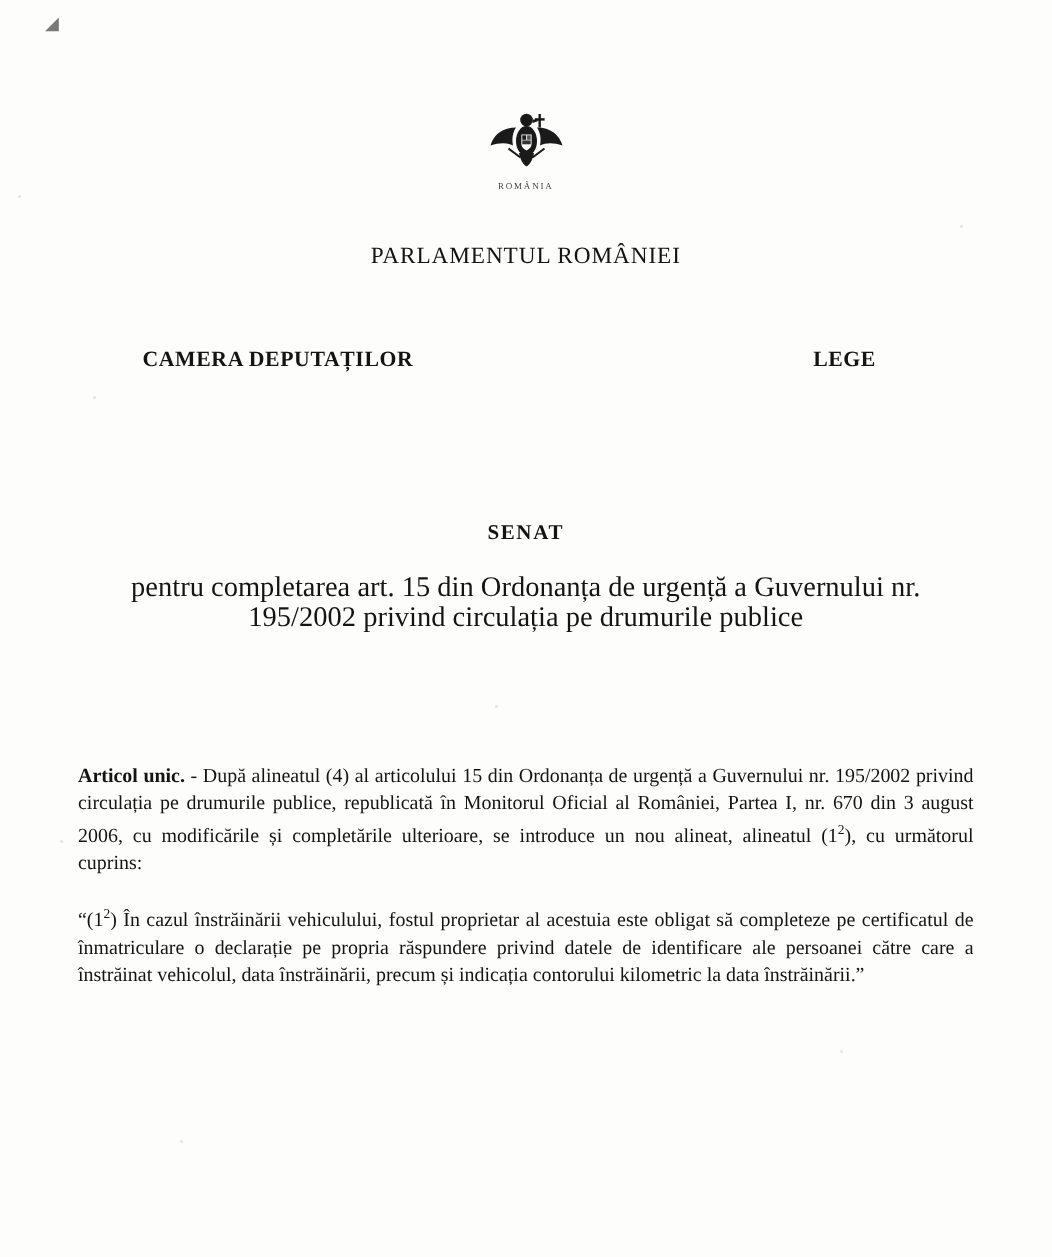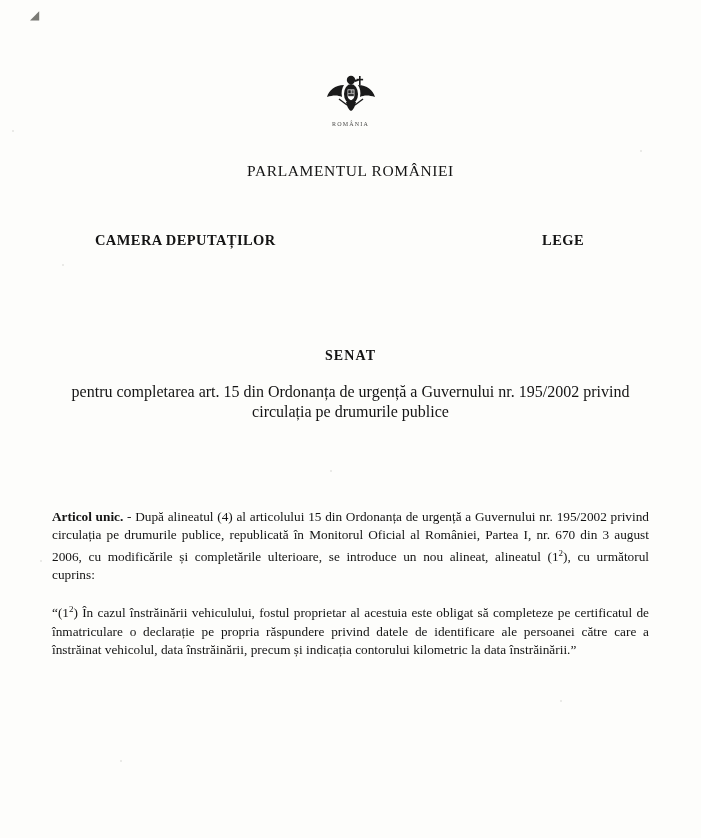--- a/index.html
+++ b/index.html
@@ -93,21 +93,21 @@
     font-size: 14px;
     letter-spacing: 1.1px;
   }
 
   .law-subtitle {
     position: absolute;
     left: 52px;
     right: 52px;
     top: 382px;
     text-align: center;
-    font-size: 16px;
+    font-size: 19px;
     line-height: 20px;
   }
 
   .body-block {
     position: absolute;
     left: 52px;
     right: 52px;
     top: 508px;
     font-size: 13.3px;
     line-height: 18px;

